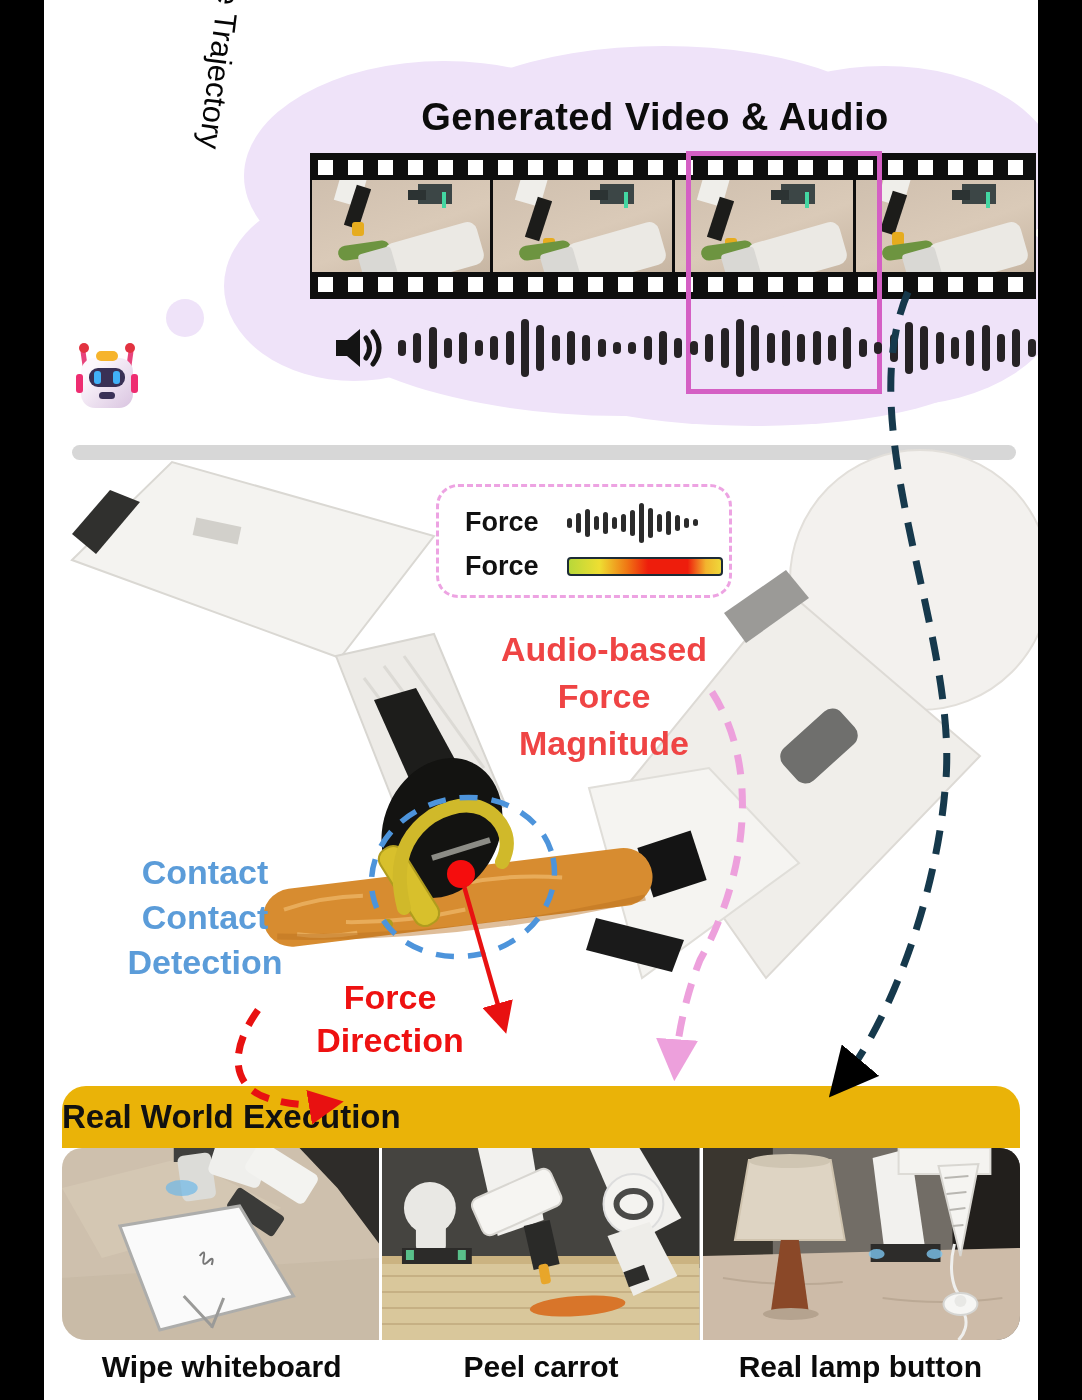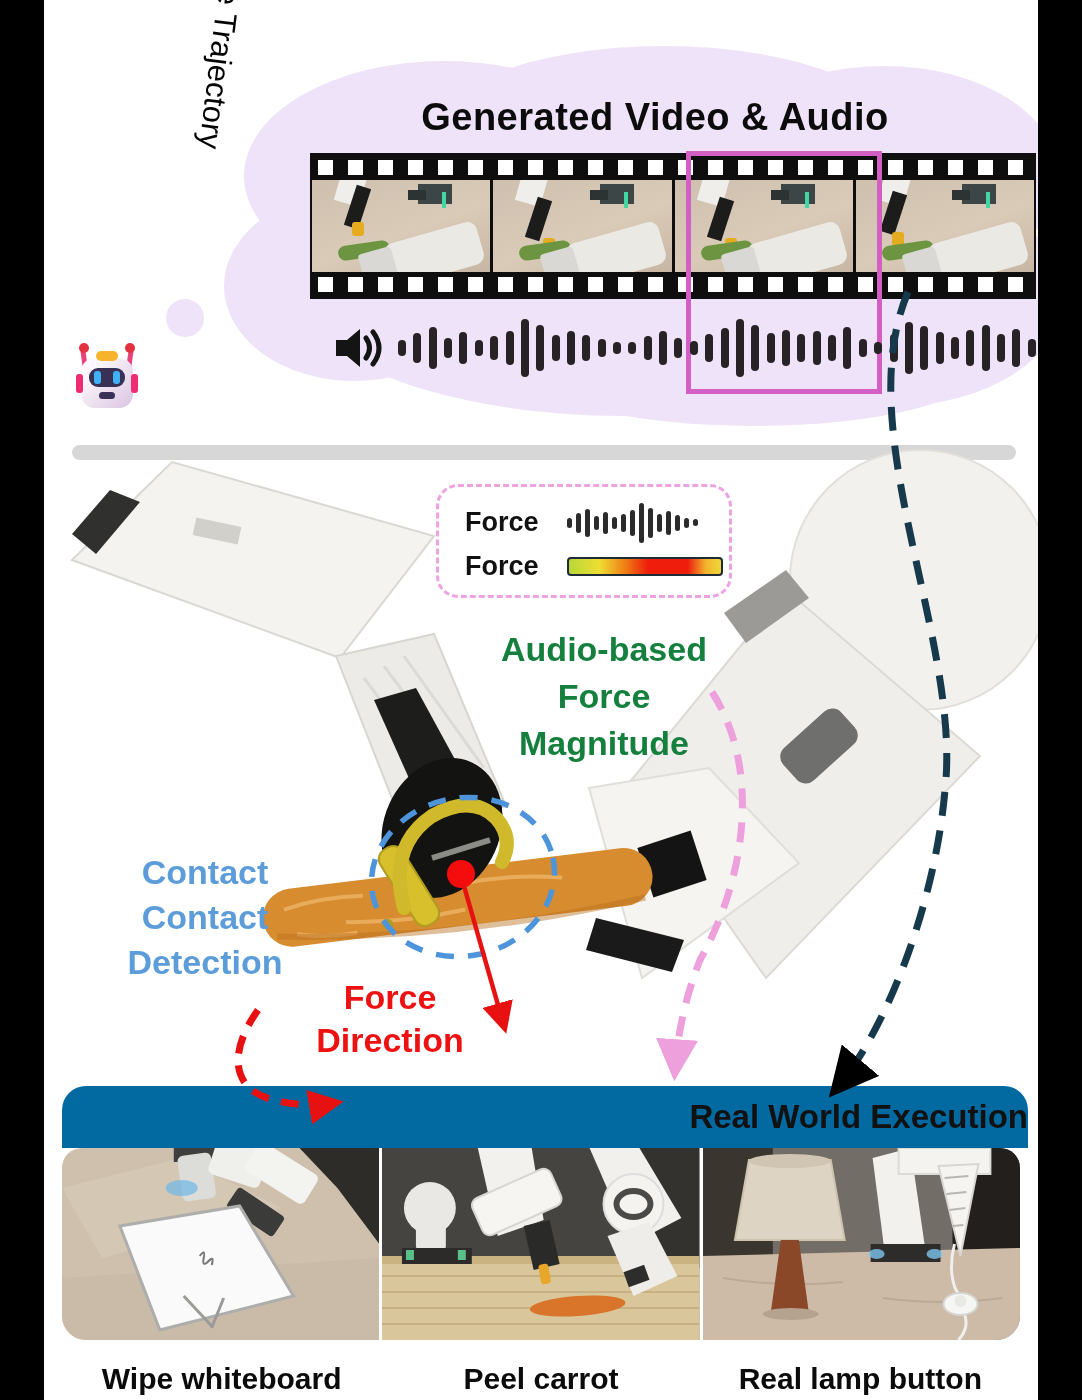--- a/index.html
+++ b/index.html
@@ -69,36 +69,36 @@
               border-radius:22px;background:rgba(255,255,255,.96);z-index:5;
               display:flex;flex-direction:column;justify-content:center;gap:6px;padding:0 0 0 26px;box-sizing:border-box;}
   .legend-row{display:flex;align-items:center;gap:14px;}
   .legend-label{font-size:27px;font-weight:bold;color:#111;width:88px;}
   #legend-waveform{display:flex;align-items:center;gap:4px;height:44px;}
   #legend-waveform .bar{width:5px;border-radius:3px;background:#2b2b2b;}
   #force-gradient{width:152px;height:15px;border-radius:4px;border:2px solid #1c2b36;
      background:linear-gradient(90deg,#b8d839 0%,#eede32 20%,#f07814 38%,#ee1d0c 52%,#ee1d0c 78%,#f2b42e 90%,#efd83a 100%);}
 
   .annot{position:absolute;font-weight:bold;text-align:center;z-index:6;}
-  #annot-audio-force{left:400px;top:626px;width:320px;font-size:34px;line-height:47px;color:#15803d;}
+  #annot-audio-force{left:400px;top:626px;width:320px;font-size:34px;line-height:47px;color:#ef4444;}
   #annot-visual{left:36px;top:850px;width:250px;font-size:34px;line-height:45px;color:#5b9cd9;}
   #annot-force-dir{left:226px;top:976px;width:240px;font-size:34px;line-height:43px;color:#ee1111;}
   #annot-pose{left:706px;top:893px;width:362px;font-size:31px;color:#050505;text-align:center;
               transform:rotate(97deg);transform-origin:50% 50%;white-space:nowrap;z-index:6;}
 
   #arrows-svg{position:absolute;left:0;top:0;width:994px;height:1400px;z-index:7;pointer-events:none;}
 
   
-  #exec-bar{position:absolute;left:18px;top:1086px;width:958px;height:62px;background:#0369a1;
-            border-radius:24px 24px 0 0;display:flex;align-items:center;justify-content:flex-end;padding-left:8px;}
+  #exec-bar{position:absolute;left:18px;top:1086px;width:958px;height:62px;background:#eab308;
+            border-radius:24px 24px 0 0;display:flex;align-items:center;justify-content:flex-start;}
   #exec-title{font-size:33px;font-weight:600;color:#111;}
   #photos-row{position:absolute;left:18px;top:1148px;width:958px;height:192px;display:flex;gap:3px;
               border-radius:20px 20px 24px 24px;overflow:hidden;}
   .task-photo{flex:1;height:192px;}
-  #labels-row{position:absolute;left:18px;top:1350px;width:958px;display:flex;margin-top:12px;}
+  #labels-row{position:absolute;left:18px;top:1350px;width:958px;display:flex;}
   .task-label{flex:1;text-align:center;font-size:30px;font-weight:600;color:#0b0b0b;}
 </style>
 </head>
 <body>
 
 <div id="canvas">
   <div id="content">
 
     <svg id="cloud-svg" viewBox="0 0 866 398">
       <g fill="#efe3f9">

